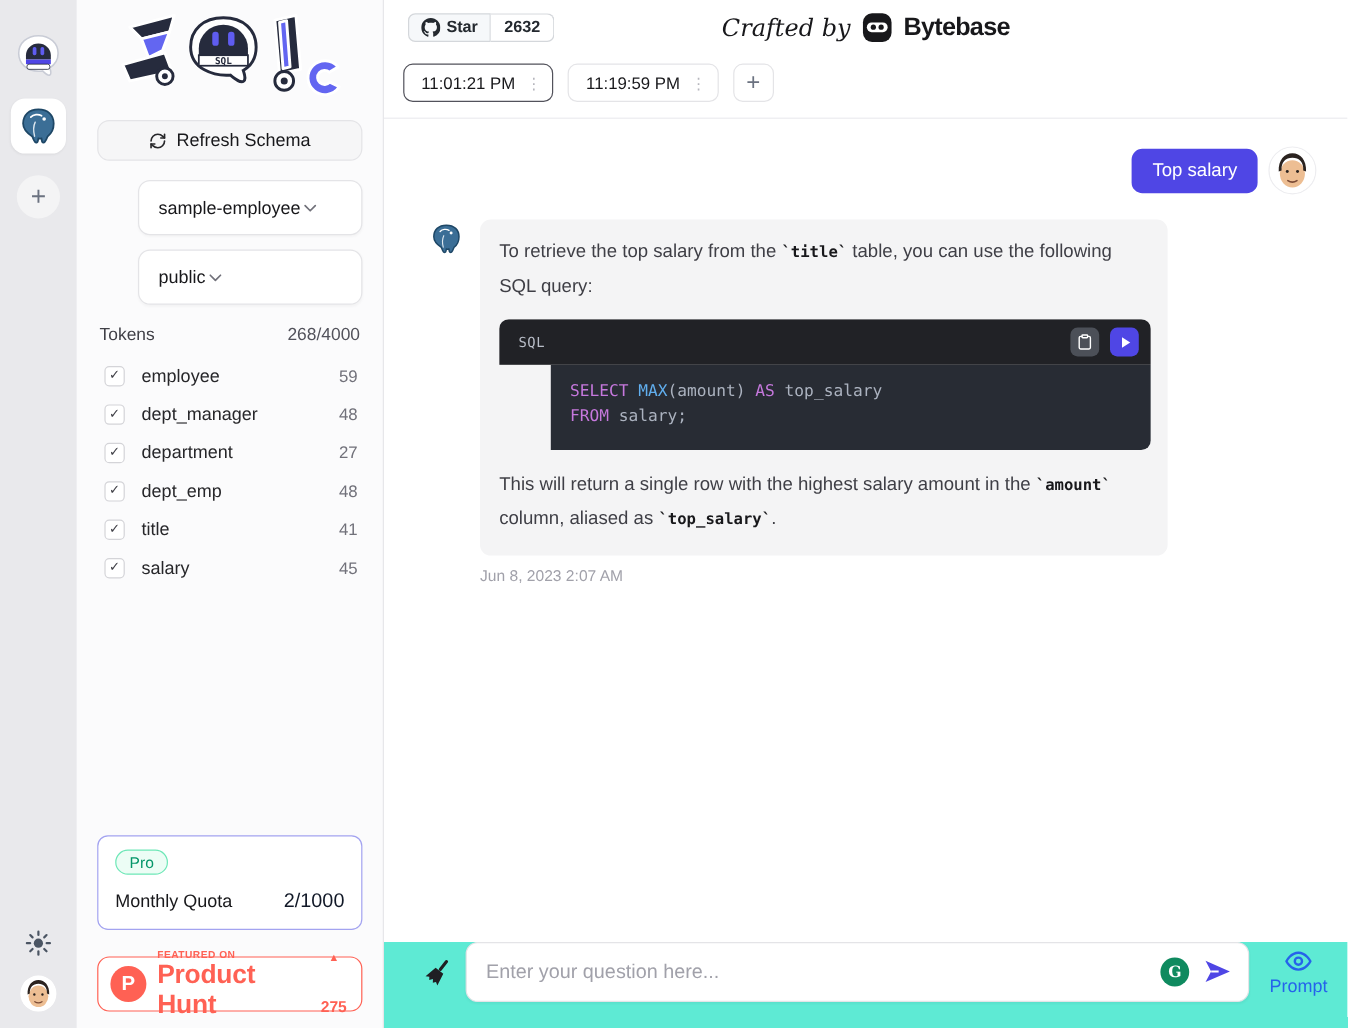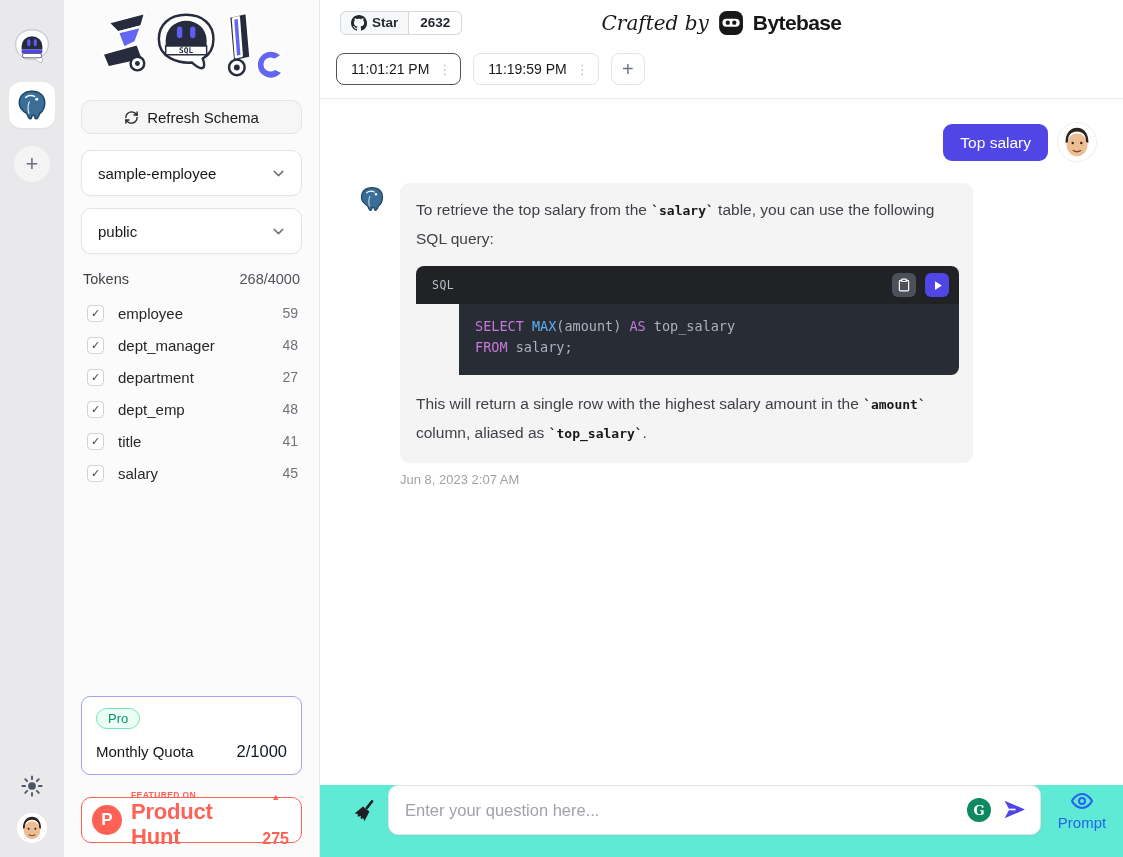--- a/index.html
+++ b/index.html
@@ -13,21 +13,21 @@
   .workspace-card { width:46px; height:46px; background:#fff; border-radius:12px; margin-top:16px; display:flex; align-items:center; justify-content:center; cursor:pointer; box-shadow:0 1px 2px rgba(0,0,0,.05); }
   .rail-plus { width:36px; height:36px; border-radius:50%; background:#f4f4f5; color:#6b7280; font-size:22px; line-height:1; display:flex; align-items:center; justify-content:center; margin-top:18px; cursor:pointer; border:none; font-weight:300; }
   .rail-spacer { flex:1; }
   .rail-sun { width:22px; height:22px; margin-bottom:16px; cursor:pointer; }
   .rail-avatar { width:30px; height:30px; border-radius:50%; overflow:hidden; background:#fff; cursor:pointer; }
 
   
   .panel { width:256px; background:#fbfbfc; border-right:1px solid #e7e7ea; display:flex; flex-direction:column; padding:0 17px 14px; flex-shrink:0; }
   .logo-box { height:92px; display:flex; align-items:center; justify-content:center; }
   .btn-refresh { height:34px; border:1px solid #e4e4e7; background:#f6f6f7; border-radius:10px; display:flex; align-items:center; justify-content:center; gap:8px; font-size:15px; color:#18181b; cursor:pointer; margin-top:8px; font-family:inherit; }
-  .select { height:46px; background:#fff; border:1px solid #e4e4e7; border-radius:10px; display:flex; align-items:center; justify-content:space-between; padding:0 14px 0 16px; font-size:15px; color:#18181b; margin-top:16px; cursor:pointer; box-shadow:0 1px 2px rgba(0,0,0,.03); }
+  .select { height:46px; background:#fff; border:1px solid #e4e4e7; border-radius:10px; display:flex; align-items:center; justify-content:flex-start; padding:0 14px 0 16px; font-size:15px; color:#18181b; margin-top:16px; cursor:pointer; box-shadow:0 1px 2px rgba(0,0,0,.03);margin-left:34px; }
   .select + .select { margin-top:12px; }
   .tokens-row { display:flex; justify-content:space-between; margin:17px 2px 4px; font-size:14.5px; color:#3f3f46; }
   .tokens-row .val { color:#52525b; }
   .tbl-list { margin-top:6px; }
   .tbl-row { display:flex; align-items:center; height:32px; cursor:pointer; }
   .cbx { width:17px; height:17px; border:1px solid #d4d4d8; border-radius:4px; background:#fff; color:#3f3f46; font-size:11px; line-height:15px; text-align:center; margin:0 14px 0 6px; flex-shrink:0; }
   .tbl-name { font-size:15px; color:#27272a; flex:1; }
   .tbl-count { font-size:14px; color:#71717a; margin-right:4px; }
   .panel-spacer { flex:1; }
 
@@ -37,21 +37,21 @@
   .quota-label { font-size:15px; color:#18181b; }
   .quota-val { font-size:16.5px; color:#111827; }
 
   .ph-card { border:1px solid #ff6154; border-radius:10px; background:#fff; height:46px; display:flex; align-items:center; padding:0 12px 0 10px; gap:9px; cursor:pointer; }
   .ph-logo { width:30px; height:30px; border-radius:50%; background:#ff6154; color:#fff; font-weight:bold; font-size:17px; display:flex; align-items:center; justify-content:center; flex-shrink:0; }
   .ph-mid { flex:1; line-height:1.1; }
   .ph-featured { font-size:8.5px; font-weight:bold; letter-spacing:.4px; color:#ff6154; }
   .ph-name { font-size:22px; font-weight:800; color:#ff6154; letter-spacing:-.2px; }
   .ph-votes { text-align:center; color:#ff6154; line-height:1.15; }
   .ph-up { font-size:9px; }
-  .ph-count { font-size:16px; font-weight:bold;margin-top:28px; }
+  .ph-count { font-size:13px; font-weight:bold;margin-top:28px; }
 
   
   .main { flex:1; display:flex; flex-direction:column; background:#fff; position:relative; }
   .topbar { height:45px; display:flex; align-items:center; padding:0 20px; position:relative; flex-shrink:0; }
   .star-widget { display:flex; cursor:pointer; font-size:13.5px; }
   .star-left { display:flex; align-items:center; gap:5px; background:#f6f8fa; border:1px solid #d4d7db; border-radius:6px 0 0 6px; padding:3px 10px; font-weight:600; color:#24292f; }
   .star-count { background:#fff; border:1px solid #d4d7db; border-left:none; border-radius:0 6px 6px 0; padding:3px 11px; font-weight:600; color:#24292f; }
   .crafted { position:absolute; left:50%; transform:translateX(-50%); display:flex; align-items:center; gap:9px; }
   .crafted-text { font-family:"DejaVu Serif", serif; font-style:italic; font-size:20px; color:#18181b; }
   .bb-name { font-size:21px; font-weight:800; color:#18181b; letter-spacing:-.6px; }
@@ -325,21 +325,21 @@
           <svg viewBox="0 0 32 32" width="28" height="28">
             <path d="M16 3c7.5 0 12 4.5 12 11 0 5-2.2 8.2-4.8 10.2-.6 1.6-1.4 3.4-2.2 4.3-.8.9-2 .5-2.2-.5l-.4-2.2c-.8.1-1.6.1-2.4 0l-.5 2.2c-.2 1-1.4 1.4-2.2.5-.8-.9-1.5-2.7-2.1-4.3C8.2 22.2 4 19 4 14 4 7.5 8.5 3 16 3z" fill="#3b6e96" stroke="#1e4766" stroke-width="1.4"></path>
             <circle cx="20.5" cy="10.5" r="1.4" fill="#fff"></circle>
             <path d="M10 9c2-2.2 6-2.6 8.5-1" stroke="#fff" stroke-width="1.3" fill="none" stroke-linecap="round"></path>
             <path d="M13 24c-1-4-1-8 .5-11" stroke="#dbe6ee" stroke-width="1.1" fill="none" stroke-linecap="round"></path>
           </svg>
         </div>
 
         <div class="asst-bubble">
           <div>
-            <span>To retrieve the top salary from the </span><span class="inline-code">`salary`</span><span> table, you can use the following SQL query:</span>
+            <span>To retrieve the top salary from the </span><span class="inline-code">`title`</span><span> table, you can use the following SQL query:</span>
           </div>
 
           <div class="codeblock">
             <div class="code-header">
               <span class="code-lang">SQL</span>
               <div class="code-actions">
                 <button class="code-btn btn-copy">
                   <svg viewBox="0 0 24 24" width="14" height="14" fill="none" stroke="#fff" stroke-width="2" stroke-linecap="round" stroke-linejoin="round">
                     <rect x="8" y="2" width="8" height="4" rx="1"></rect>
                     <path d="M16 4h2a2 2 0 0 1 2 2v14a2 2 0 0 1-2 2H6a2 2 0 0 1-2-2V6a2 2 0 0 1 2-2h2"></path>

